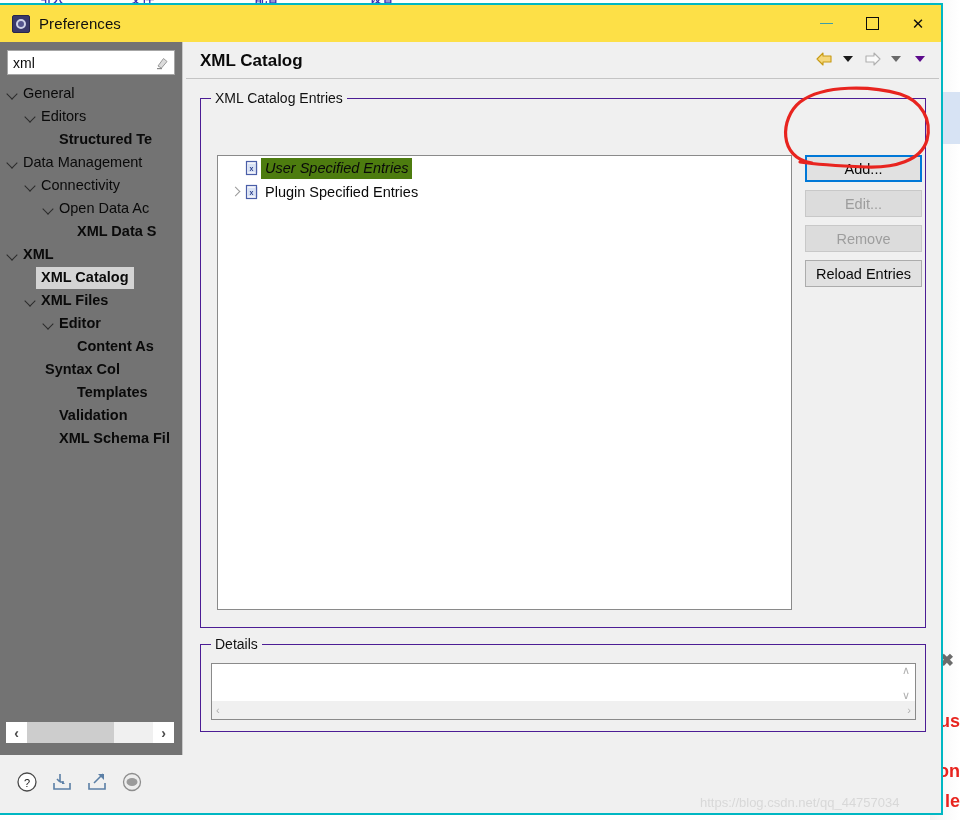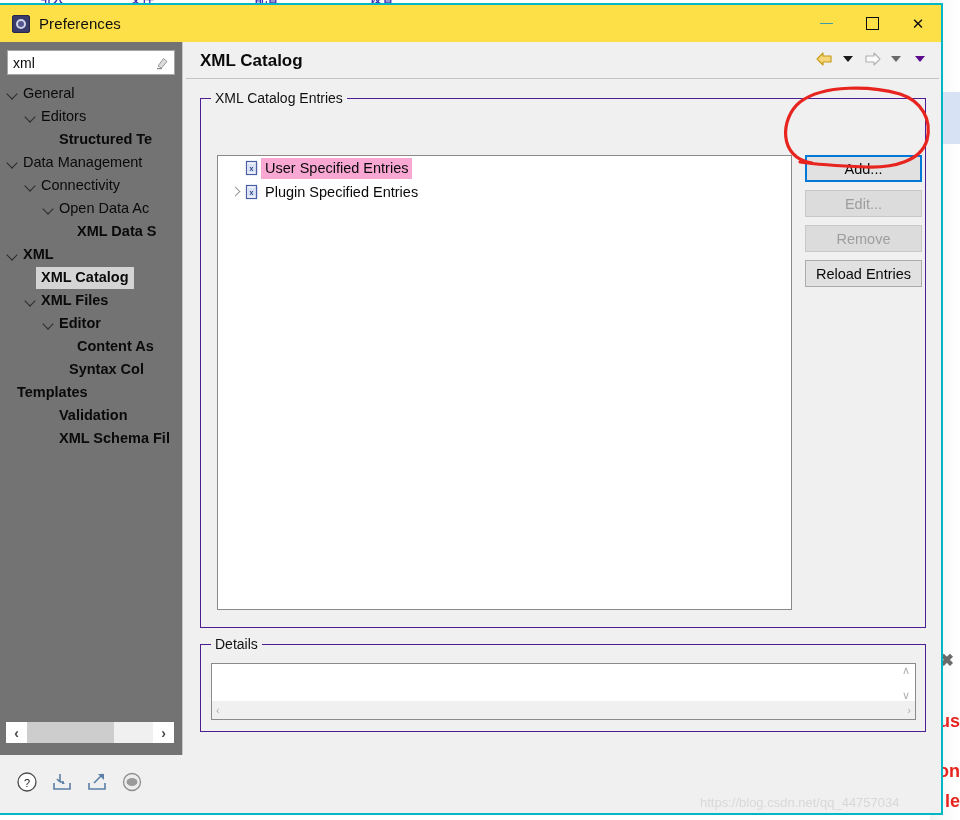--- a/index.html
+++ b/index.html
@@ -271,23 +271,24 @@
     border-right: 1.6px solid #9a9a9a; border-top: 1.6px solid #9a9a9a;
     transform: rotate(45deg);
   }
   .xmlicon {
     width: 16px; height: 16px; flex: 0 0 auto;
     margin-right: 5px;
     position: relative;
   }
   .erow .etxt { line-height: 1; }
   .erow.sel .etxt {
-    background: #f9a8d4;
+    background: #4d7c0f;
     padding: 3px 4px 4px 4px;
     margin: -3px -4px -4px -4px;
+    font-style: italic;
   }
 
   
   .btncol {
     position: absolute; left: 604px; top: 56px;
     width: 124px;
   }
   .ebtn {
     width: 117px; height: 27px;
     display: flex; align-items: center; justify-content: center;
@@ -455,25 +456,25 @@
               <span class="lbl">XML Files</span>
             </div>
             <div class="tnode bold" style="padding-left: 42px;">
               <span class="chev open"></span>
               <span class="lbl">Editor</span>
             </div>
             <div class="tnode bold" style="padding-left: 60px;">
               <span class="chev"></span>
               <span class="lbl">Content As</span>
             </div>
-            <div class="tnode bold" style="padding-left: 52px;">
+            <div class="tnode bold" style="padding-left: 28px;">
               <span class="chev"></span>
               <span class="lbl">Syntax Col</span>
             </div>
-            <div class="tnode bold" style="">
+            <div class="tnode bold" style="padding-left: 60px;">
               <span class="chev"></span>
               <span class="lbl">Templates</span>
             </div>
             <div class="tnode bold" style="padding-left: 42px;">
               <span class="chev"></span>
               <span class="lbl">Validation</span>
             </div>
             <div class="tnode bold" style="padding-left: 42px;">
               <span class="chev"></span>
               <span class="lbl">XML Schema Fil</span>

